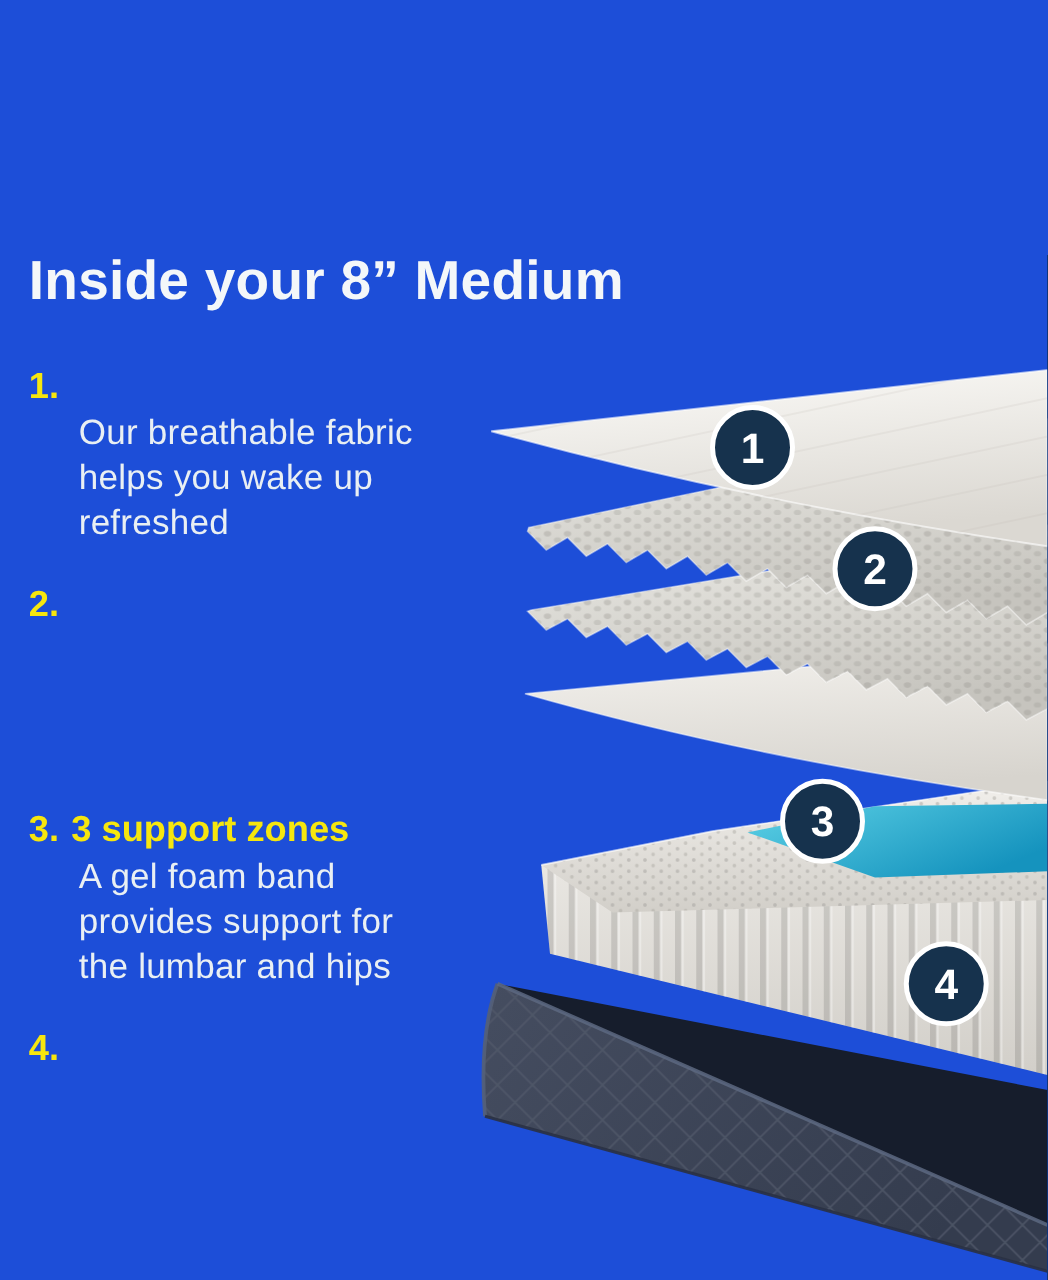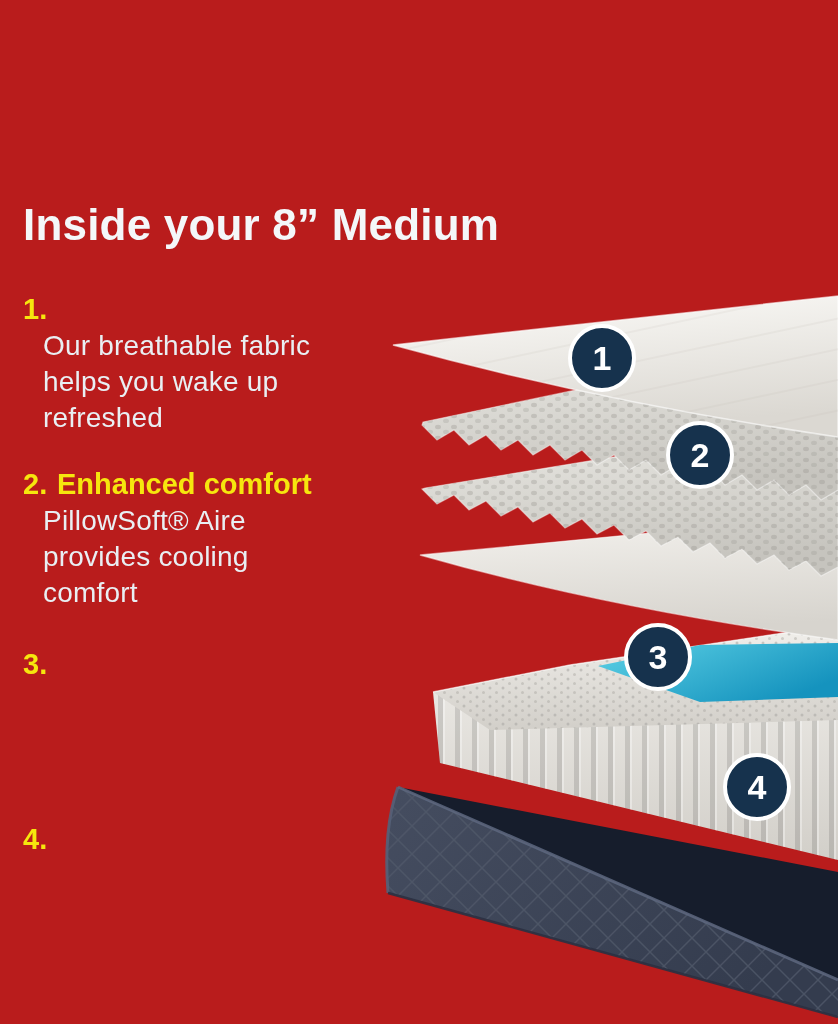--- a/index.html
+++ b/index.html
@@ -1,32 +1,32 @@
 <!DOCTYPE html>
 <html><head>
 <meta charset="utf-8">
 <style>
   html,body{margin:0;padding:0;background:#03253a;}
   .canvas{
     position:relative;width:838px;height:1024px;overflow:hidden;
-    background:#b91c1c;
+    background:#1d4ed8;
     font-family:"Liberation Sans","DejaVu Sans",sans-serif;
   }
   .title{
     position:absolute;left:23px;top:200px;z-index:3;
     font-size:44px;font-weight:600;color:#f4f7f9;letter-spacing:.2px;
   }
   .item{position:absolute;left:23px;width:390px;z-index:3;}
   .item-head{
     font-size:29px;font-weight:700;color:#f6e60e;line-height:37px;
     display:flex;
   }
   .item-num{flex:0 0 34px;}
   .item-body{
-    margin-left:20px;font-size:28px;font-weight:400;color:#e9eff3;
+    margin-left:40px;font-size:28px;font-weight:400;color:#e9eff3;
     line-height:36px;white-space:pre-line;letter-spacing:.2px;
   }
   .illustration{position:absolute;left:370px;top:280px;z-index:1;}
 </style>
 </head>
 <body>
 
 <div class="canvas">
 
   <div class="title">Inside your 8” Medium</div>
@@ -36,31 +36,31 @@
       <span class="item-num">1.</span>
     </div>
     <div class="item-body">Our breathable fabric
 helps you wake up
 refreshed</div>
   </div>
 
   <div class="item" style="top:466px">
     <div class="item-head">
       <span class="item-num">2.</span>
-      <span>Enhanced comfort</span>
     </div>
-    <div class="item-body">PillowSoft® Aire
-provides cooling
-comfort</div>
   </div>
 
   <div class="item" style="top:646px">
     <div class="item-head">
       <span class="item-num">3.</span>
+      <span>3 support zones</span>
     </div>
+    <div class="item-body">A gel foam band
+provides support for
+the lumbar and hips</div>
   </div>
 
   <div class="item" style="top:821px">
     <div class="item-head">
       <span class="item-num">4.</span>
     </div>
   </div>
 
   <svg class="illustration" width="468" height="744" viewBox="0 0 468 744">
     <defs>

